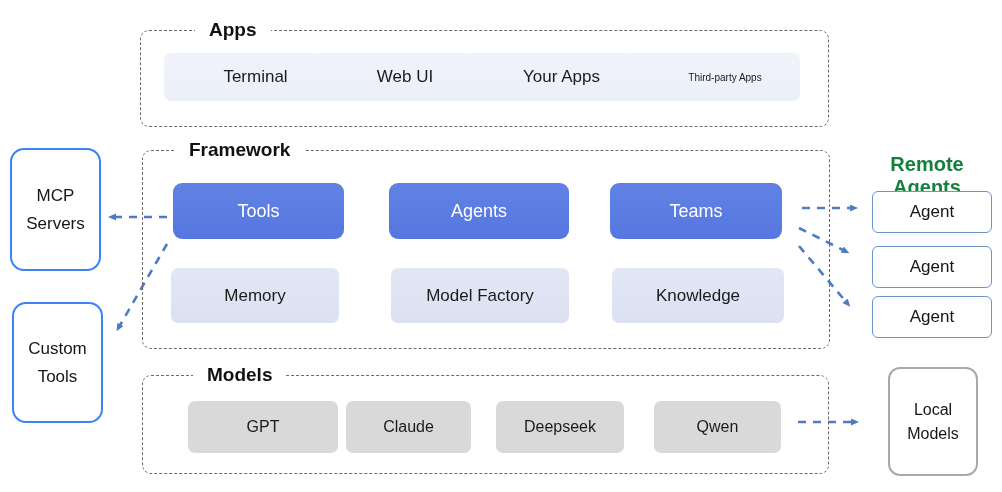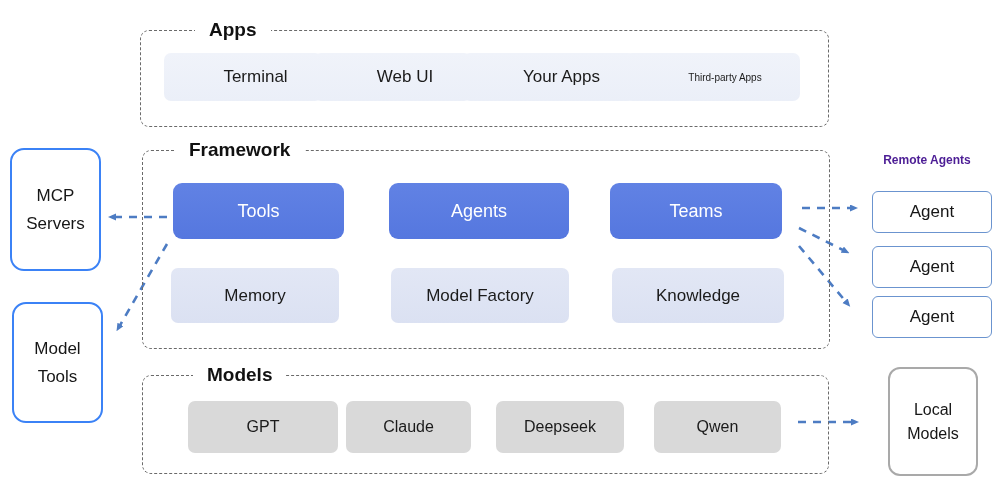--- a/index.html
+++ b/index.html
@@ -97,23 +97,23 @@
   .outline.gray2 { border: 2px solid #a9a9a9; border-radius: 12px; font-size: 16px; line-height: 1.5; }
 
   #node-mcp    { left: 10px; top: 148px; width: 87px; height: 119px; }
   #node-custom { left: 12px; top: 302px; width: 87px; height: 117px; }
   .wrap-text { width: 70px; white-space: normal; }
 
   #remote-agents-label {
     position: absolute;
     left: 862px; top: 153px; width: 130px;
     text-align: center;
-    font-size: 12px;
+    font-size: 20px;
     font-weight: 600;
-    color: #4c1d95;
+    color: #15803d;
   }
   #node-agent-1 { left: 872px; top: 191px; width: 118px; height: 40px; }
   #node-agent-2 { left: 872px; top: 246px; width: 118px; height: 40px; }
   #node-agent-3 { left: 872px; top: 296px; width: 118px; height: 40px; }
 
   #node-local { left: 888px; top: 367px; width: 86px; height: 105px; }
 
   
   #arrow-layer {
     position: absolute;
@@ -171,21 +171,21 @@
     <div class="chip gray" id="node-gpt">GPT</div>
     <div class="chip gray" id="node-claude">Claude</div>
     <div class="chip gray" id="node-deepseek">Deepseek</div>
     <div class="chip gray" id="node-qwen">Qwen</div>
   </section>
 
   <div class="outline blue2" id="node-mcp">
     <span class="wrap-text">MCP Servers</span>
   </div>
   <div class="outline blue2" id="node-custom">
-    <span class="wrap-text">Model Tools</span>
+    <span class="wrap-text">Custom Tools</span>
   </div>
 
   <div id="remote-agents-label">Remote Agents</div>
   <div class="outline blue1" id="node-agent-1">Agent</div>
   <div class="outline blue1" id="node-agent-2">Agent</div>
   <div class="outline blue1" id="node-agent-3">Agent</div>
 
   <div class="outline gray2" id="node-local">
     <span class="wrap-text">Local Models</span>
   </div>

